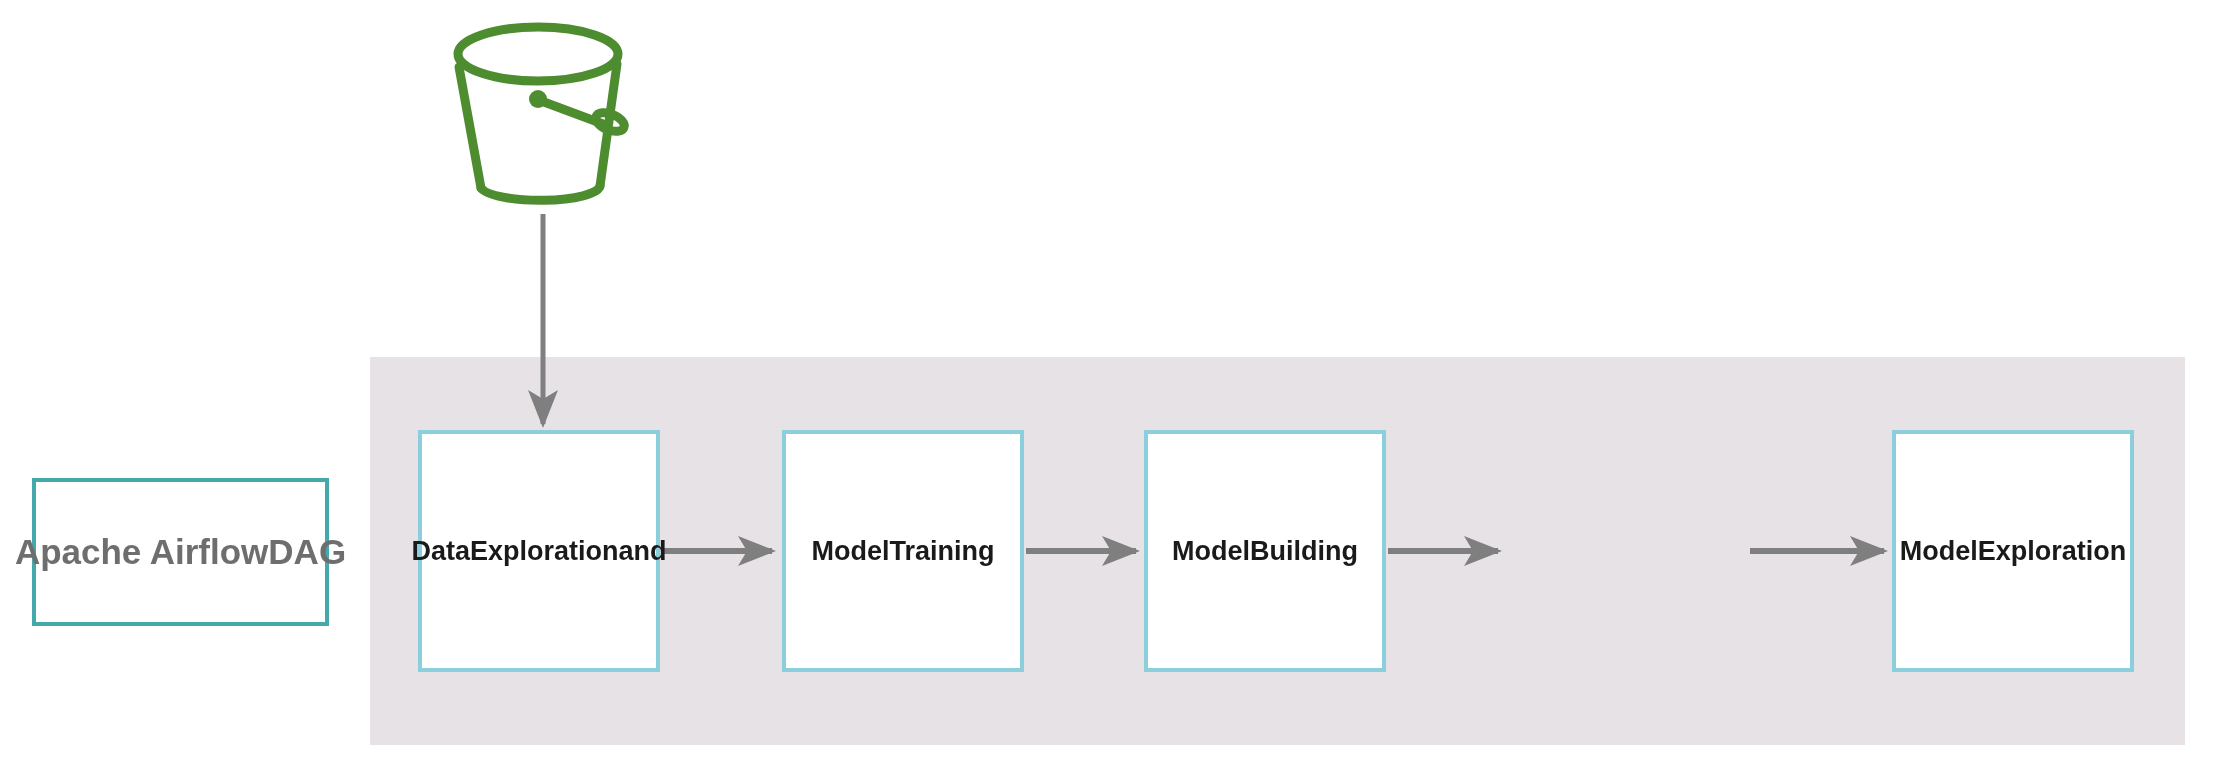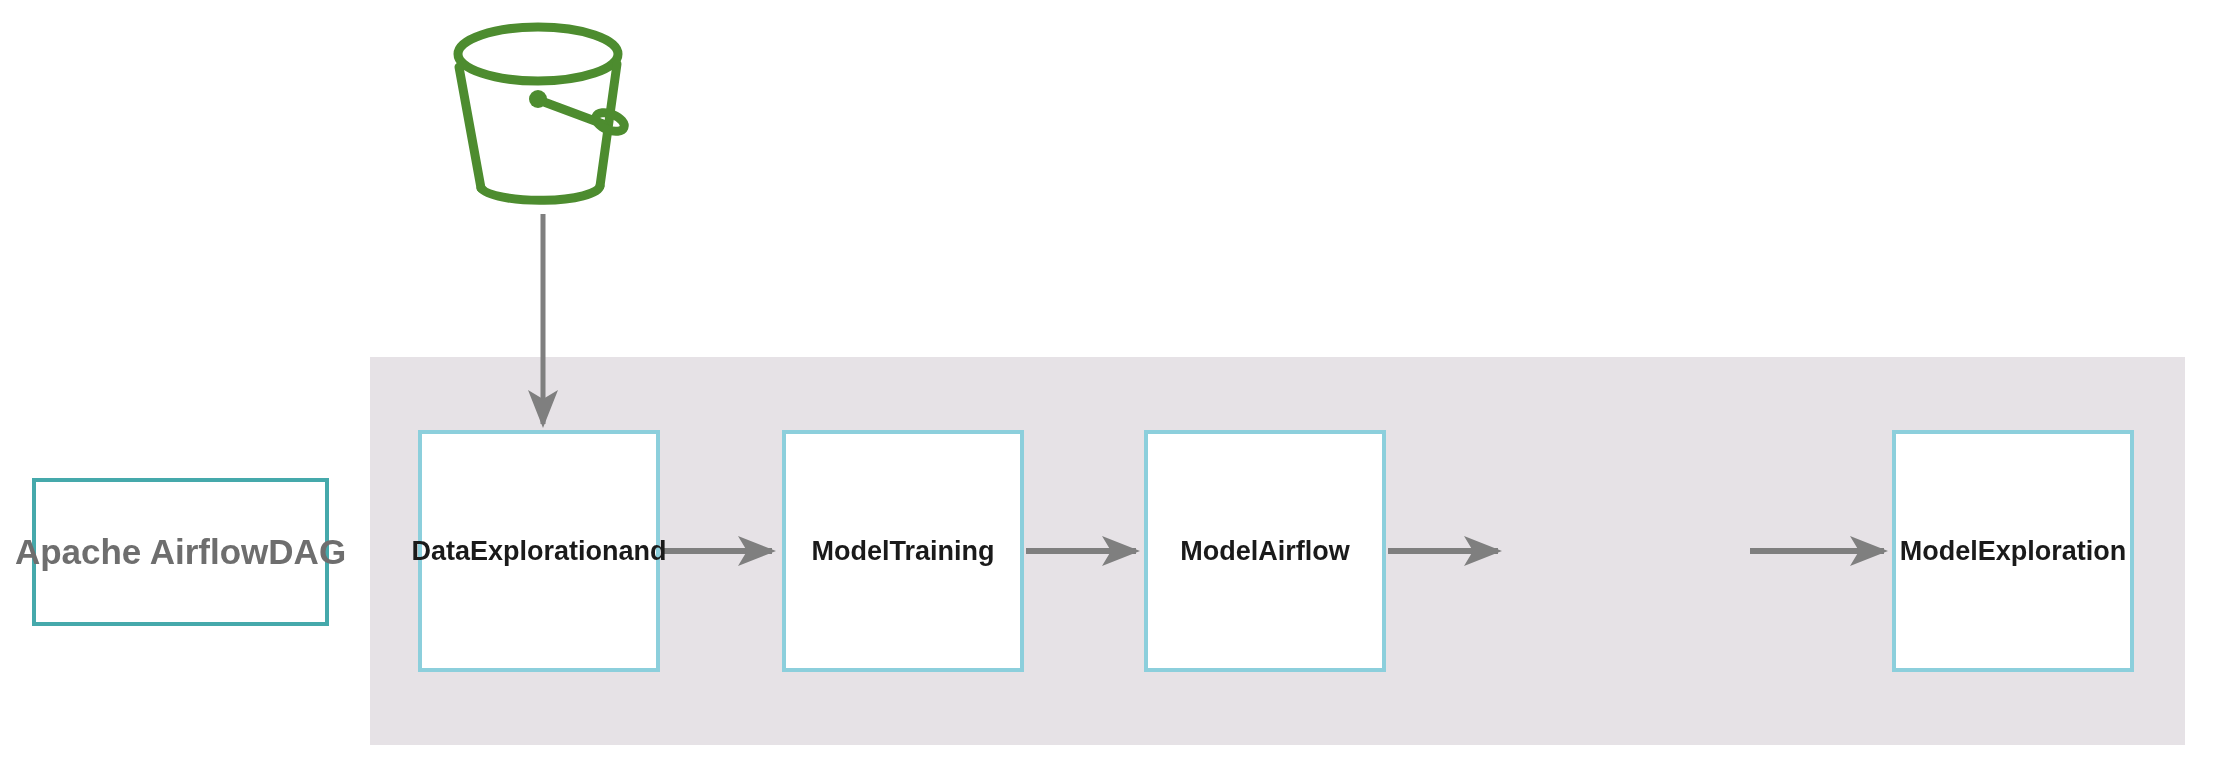--- a/index.html
+++ b/index.html
@@ -132,21 +132,21 @@
     <div class="line">and</div>
   </div>
 
   <div class="step-box" style="left:782px">
     <div class="line">Model</div>
     <div class="line">Training</div>
   </div>
 
   <div class="step-box" style="left:1144px">
     <div class="line">Model</div>
-    <div class="line">Airflow</div>
+    <div class="line">Building</div>
   </div>
 
 
   <div class="step-box" style="left:1892px">
     <div class="line">Model</div>
     <div class="line">Exploration</div>
   </div>
 
 </div>
 

